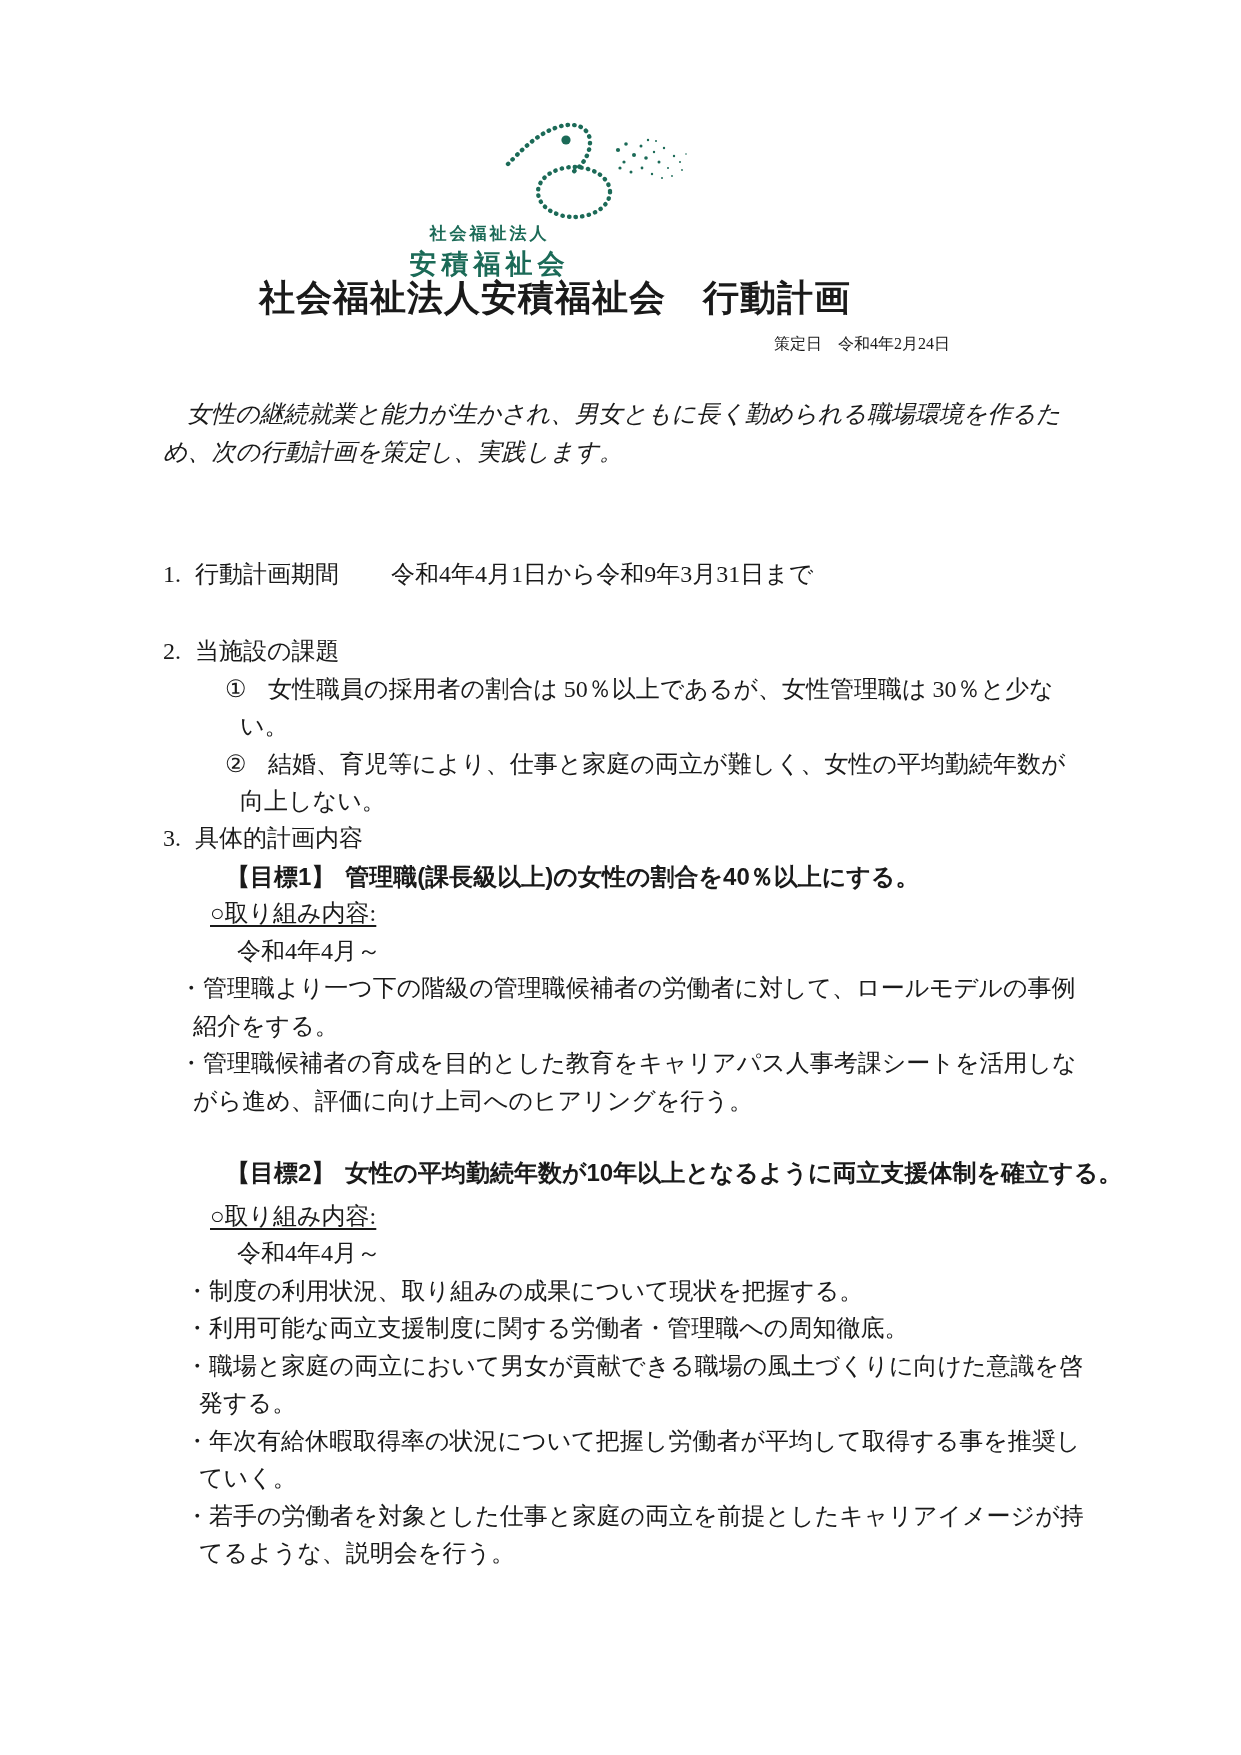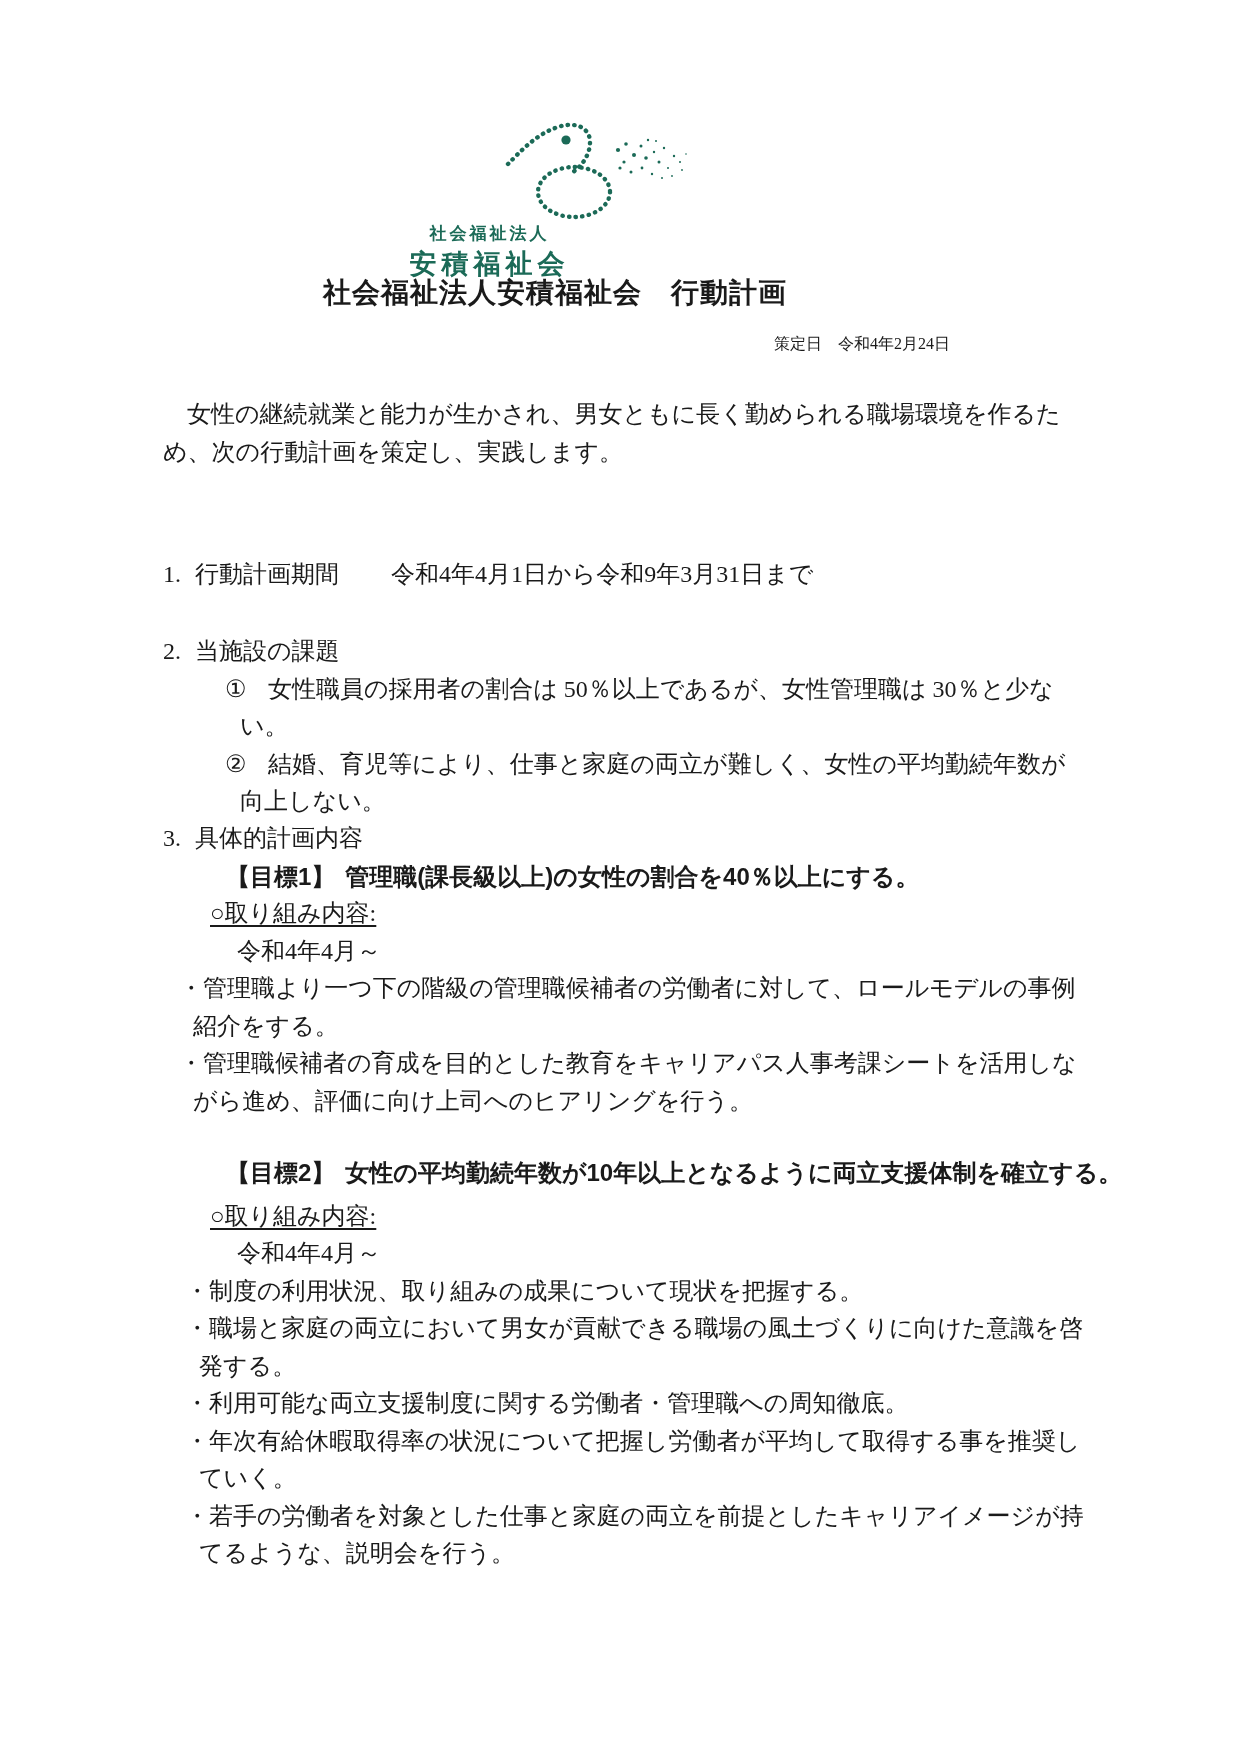--- a/index.html
+++ b/index.html
@@ -23,31 +23,31 @@
     color:#1b6a57;margin-top:2px;margin-left:-4px;
   }
   .logo-org-name{
     font-family:"Liberation Sans","DejaVu Sans",sans-serif;
     font-weight:700;font-size:27px;letter-spacing:5px;
     color:#1b6a57;margin-top:1px;margin-left:-4px;
   }
   
   .doc-title{
     position:absolute;top:274px;left:0;width:1110px;
-    text-align:center;font-size:28px;font-weight:600;
+    text-align:center;font-size:36px;font-weight:600;
     letter-spacing:1px;
   }
   .date-line{
     position:absolute;top:334px;left:0;width:950px;
     text-align:right;font-size:16px;
   }
   
   .intro{
     position:absolute;top:396px;left:163px;width:940px;
-    font-size:24px;line-height:37.5px;
+    font-size:24px;line-height:37.5px;font-style:italic;
   }
   .sec{font-size:24px;line-height:37.5px;}
   .s1{position:absolute;top:556px;left:163px;width:1000px;}
   .s2{position:absolute;top:633px;left:163px;width:1000px;}
   .s3{position:absolute;top:820px;left:163px;width:1010px;}
   .goal2{position:absolute;top:1154px;left:163px;width:1010px;}
   .sec-num{display:inline-block;width:32px;}
   .s1-value{margin-left:52px;}
   .s2-items{margin-left:62px;width:861px;}
   .s2-item{padding-left:15px;text-indent:-15px;}
@@ -168,25 +168,25 @@
       <span>○取り組み内容:</span>
     </div>
     <div class="goal-start">令和4年4月～</div>
     <div class="goal-items g2-items">
 
         <div class="b-item">
           <span class="bullet-marker">・</span><span>制度の利用状況、取り組みの成果について現状を把握する。</span>
         </div>
 
         <div class="b-item">
-          <span class="bullet-marker">・</span><span>職場と家庭の両立において男女が貢献できる職場の風土づくりに向けた意識を啓発する。</span>
+          <span class="bullet-marker">・</span><span>利用可能な両立支援制度に関する労働者・管理職への周知徹底。</span>
         </div>
 
         <div class="b-item">
-          <span class="bullet-marker">・</span><span>利用可能な両立支援制度に関する労働者・管理職への周知徹底。</span>
+          <span class="bullet-marker">・</span><span>職場と家庭の両立において男女が貢献できる職場の風土づくりに向けた意識を啓発する。</span>
         </div>
 
         <div class="b-item">
           <span class="bullet-marker">・</span><span>年次有給休暇取得率の状況について把握し労働者が平均して取得する事を推奨していく。</span>
         </div>
 
         <div class="b-item">
           <span class="bullet-marker">・</span><span>若手の労働者を対象とした仕事と家庭の両立を前提としたキャリアイメージが持てるような、説明会を行う。</span>
         </div>
       </div>

